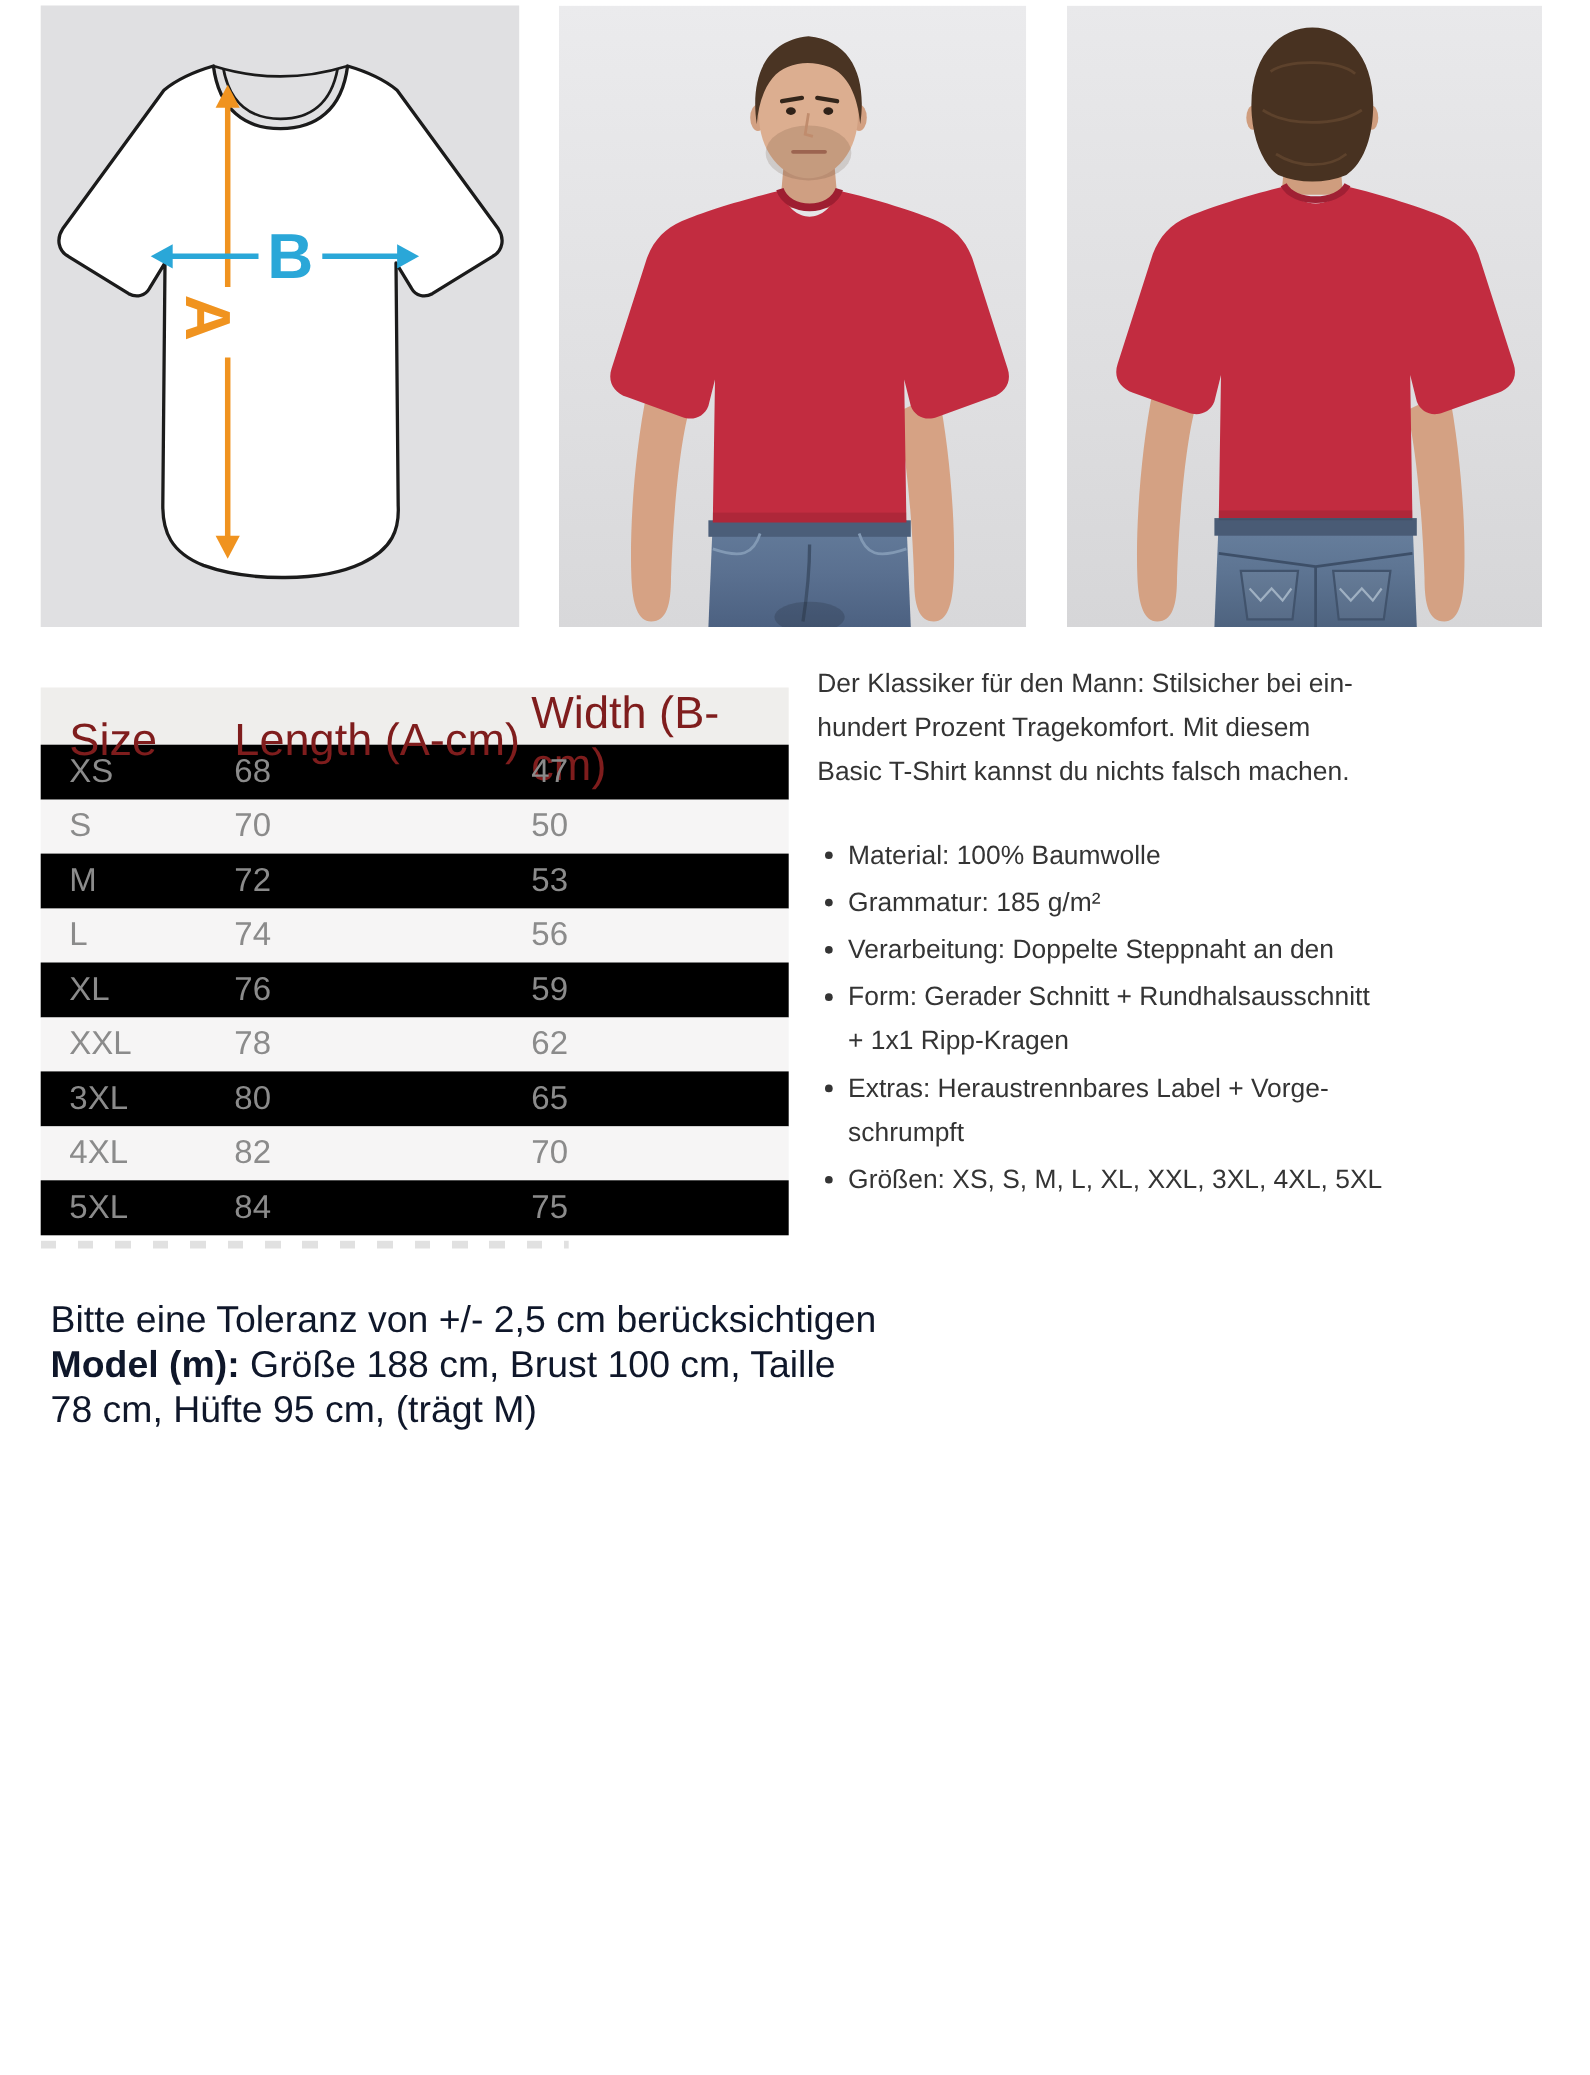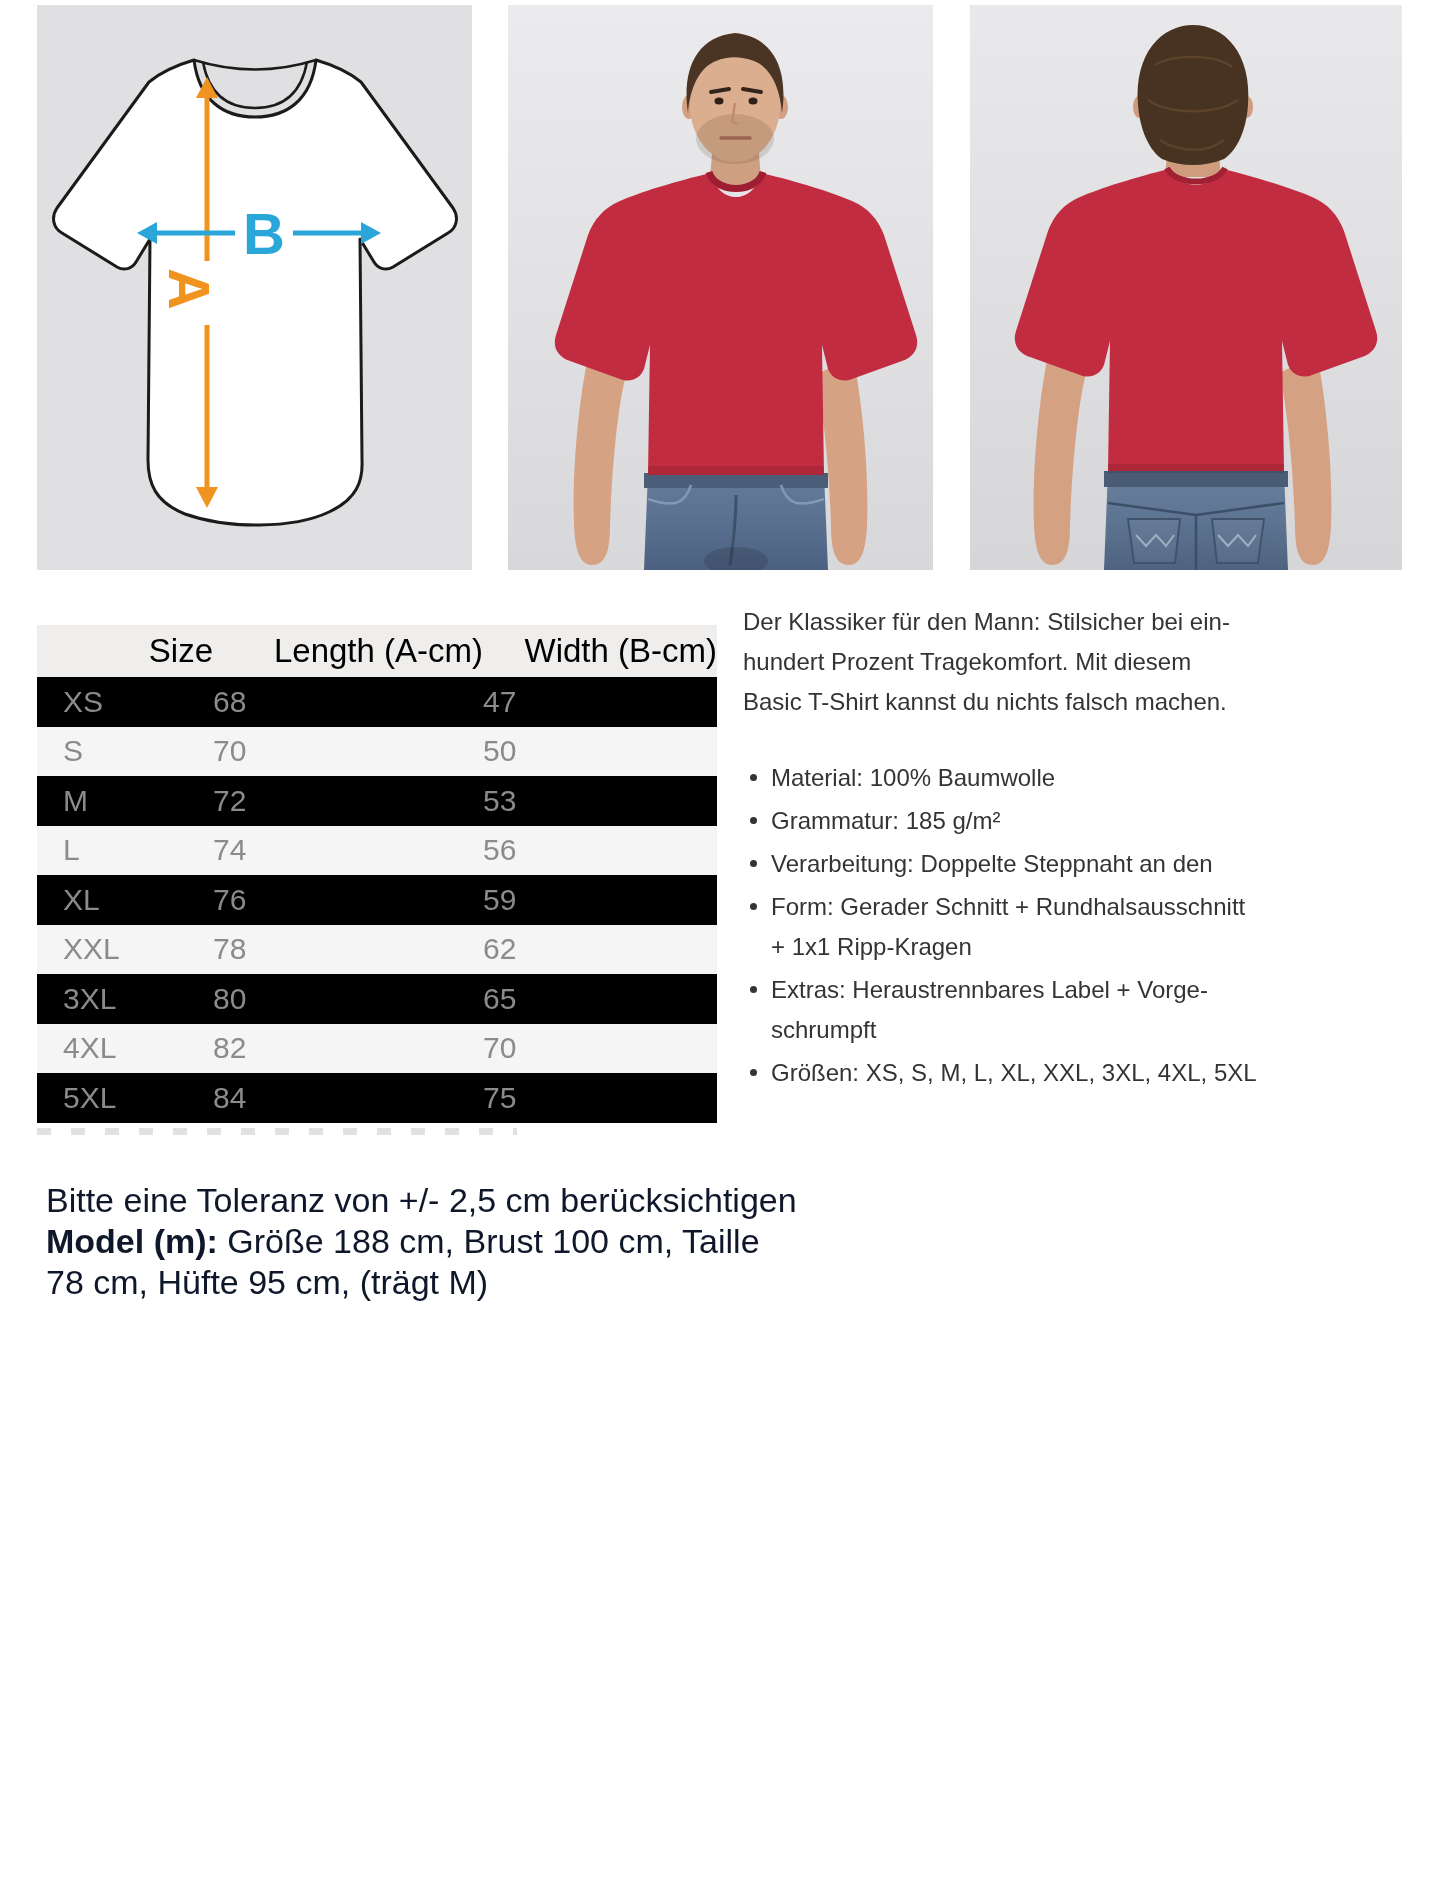--- a/index.html
+++ b/index.html
@@ -8,21 +8,21 @@
   
   .hero-panel{position:absolute;top:5px;height:565px;overflow:hidden;}
   .diagram{left:37px;width:435px;background:#e0e0e2;}
   .photo-front{left:508px;width:425px;}
   .photo-back{left:970px;width:432px;}
   .hero-panel svg{display:block;width:100%;height:100%;}
 
   
   .size-table{position:absolute;left:37px;top:625px;width:680px;font-size:30px;color:#8b8b8b;}
   .t-row{display:grid;grid-template-columns:150px 270px 1fr;padding-left:26px;align-items:center;height:49.5px;}
-  .t-head{height:52px;background:#efeeec;color:#000000;font-size:33px;text-align:right;}
+  .t-head{height:52px;background:#efeeec;color:#7f1d1d;font-size:41px;}
   .t-odd{background:#000000;}
   .t-even{background:#f6f5f5;}
   .t-cropped{height:7px;margin-top:5px;width:480px;opacity:.75;
     background:repeating-linear-gradient(90deg,#d7d7d7 0 14px,transparent 14px 34px);}
 
   
   .desc{position:absolute;left:743px;top:602px;width:665px;color:#343434;font-size:24px;line-height:40px;}
   .desc .line{white-space:nowrap;}
   .bullets{margin-top:36px;}
   .bullet-item{position:relative;padding-left:28px;margin-bottom:3px;}

